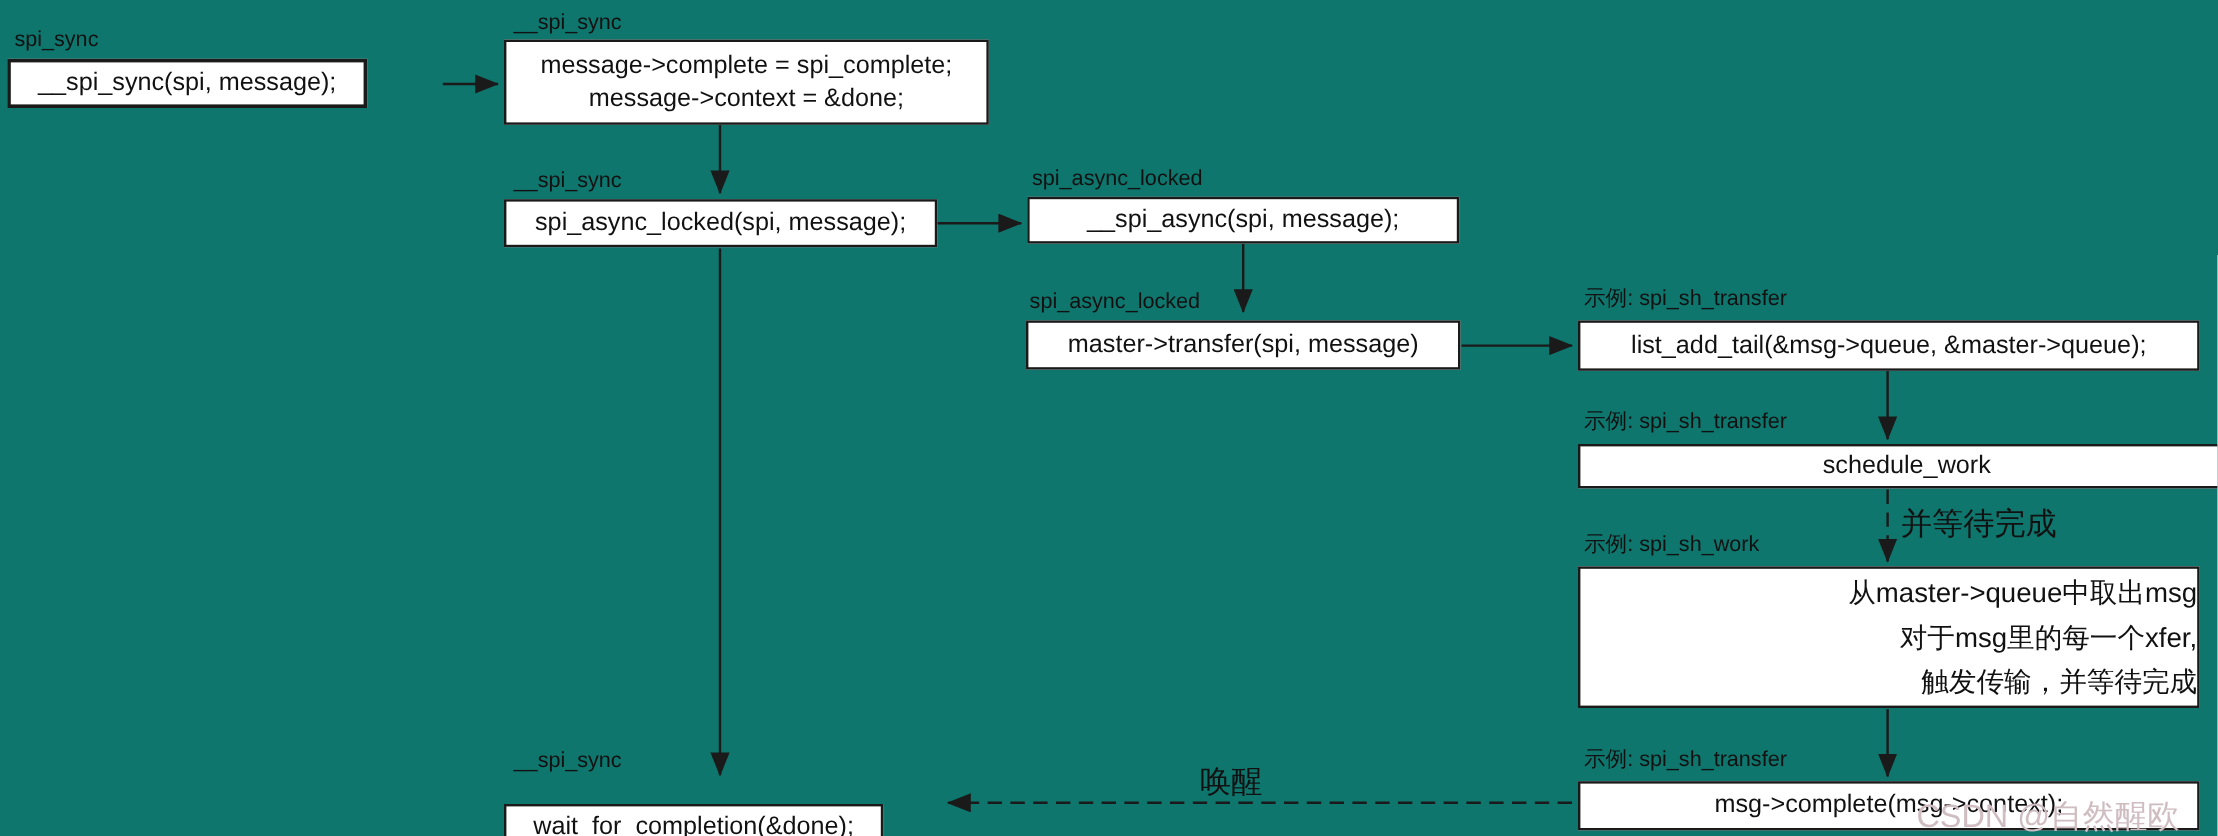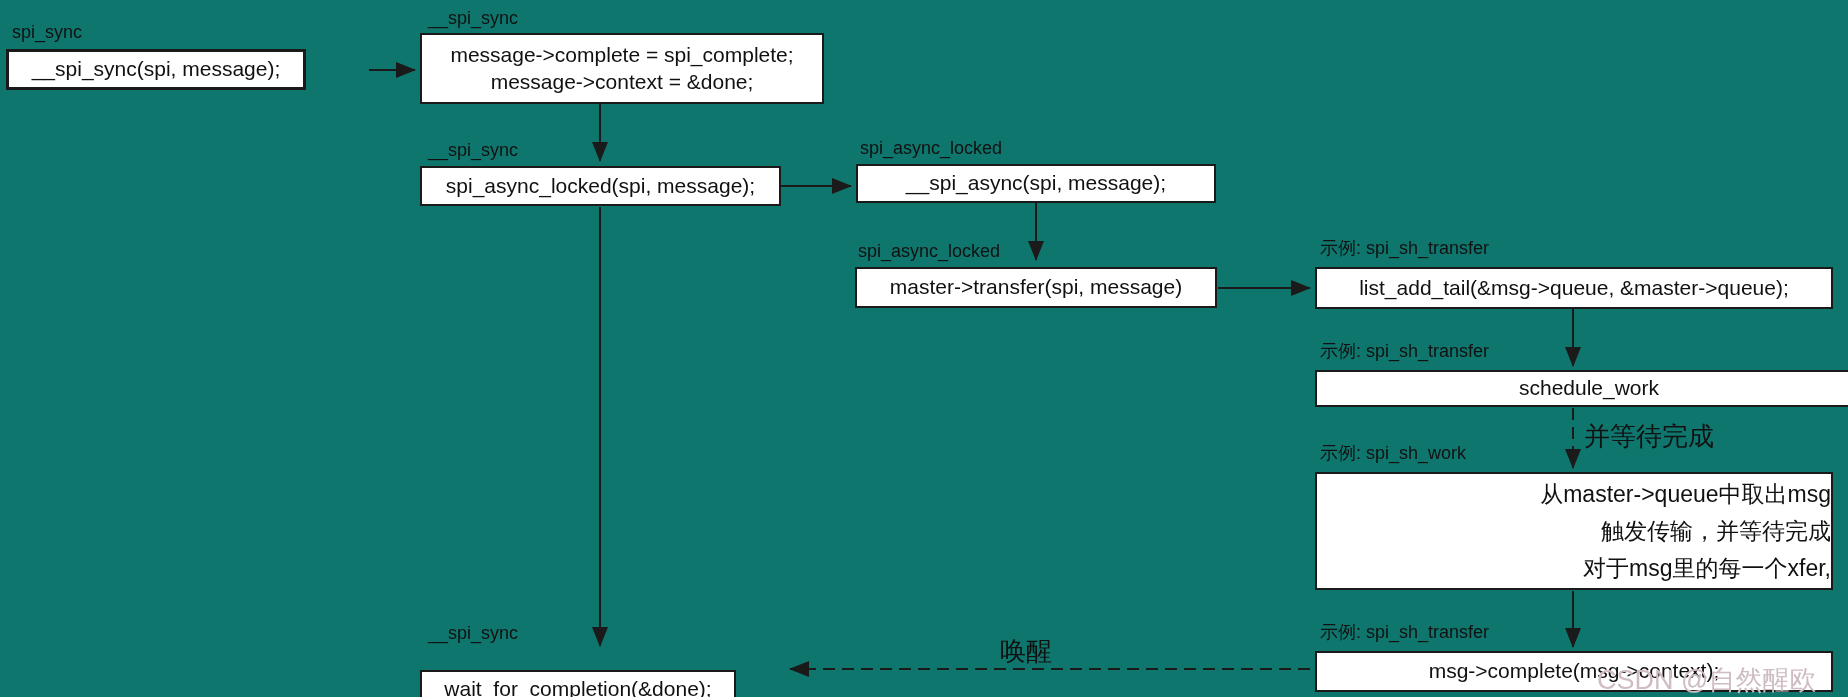--- a/index.html
+++ b/index.html
@@ -105,22 +105,22 @@
   <div class="node" style="left:1315px;top:267px;width:518px;height:42px;">
     <div>list_add_tail(&amp;msg-&gt;queue, &amp;master-&gt;queue);</div>
   </div>
 
   <div class="node" style="left:1315px;top:370px;width:548px;height:37px;">
     <div>schedule_work</div>
   </div>
 
   <div class="node cn" style="left:1315px;top:472px;width:518px;height:118px;align-items:flex-end;">
     <div>从master-&gt;queue中取出msg</div>
+    <div>对于msg里的每一个xfer,</div>
     <div>触发传输，并等待完成</div>
-    <div>对于msg里的每一个xfer,</div>
   </div>
 
   <div class="node" style="left:1315px;top:651px;width:518px;height:41px;">
     <div>msg-&gt;complete(msg-&gt;context);</div>
   </div>
 
   <div class="node" style="left:420px;top:670px;width:316px;height:39px;">
     <div>wait_for_completion(&amp;done);</div>
   </div>
 

